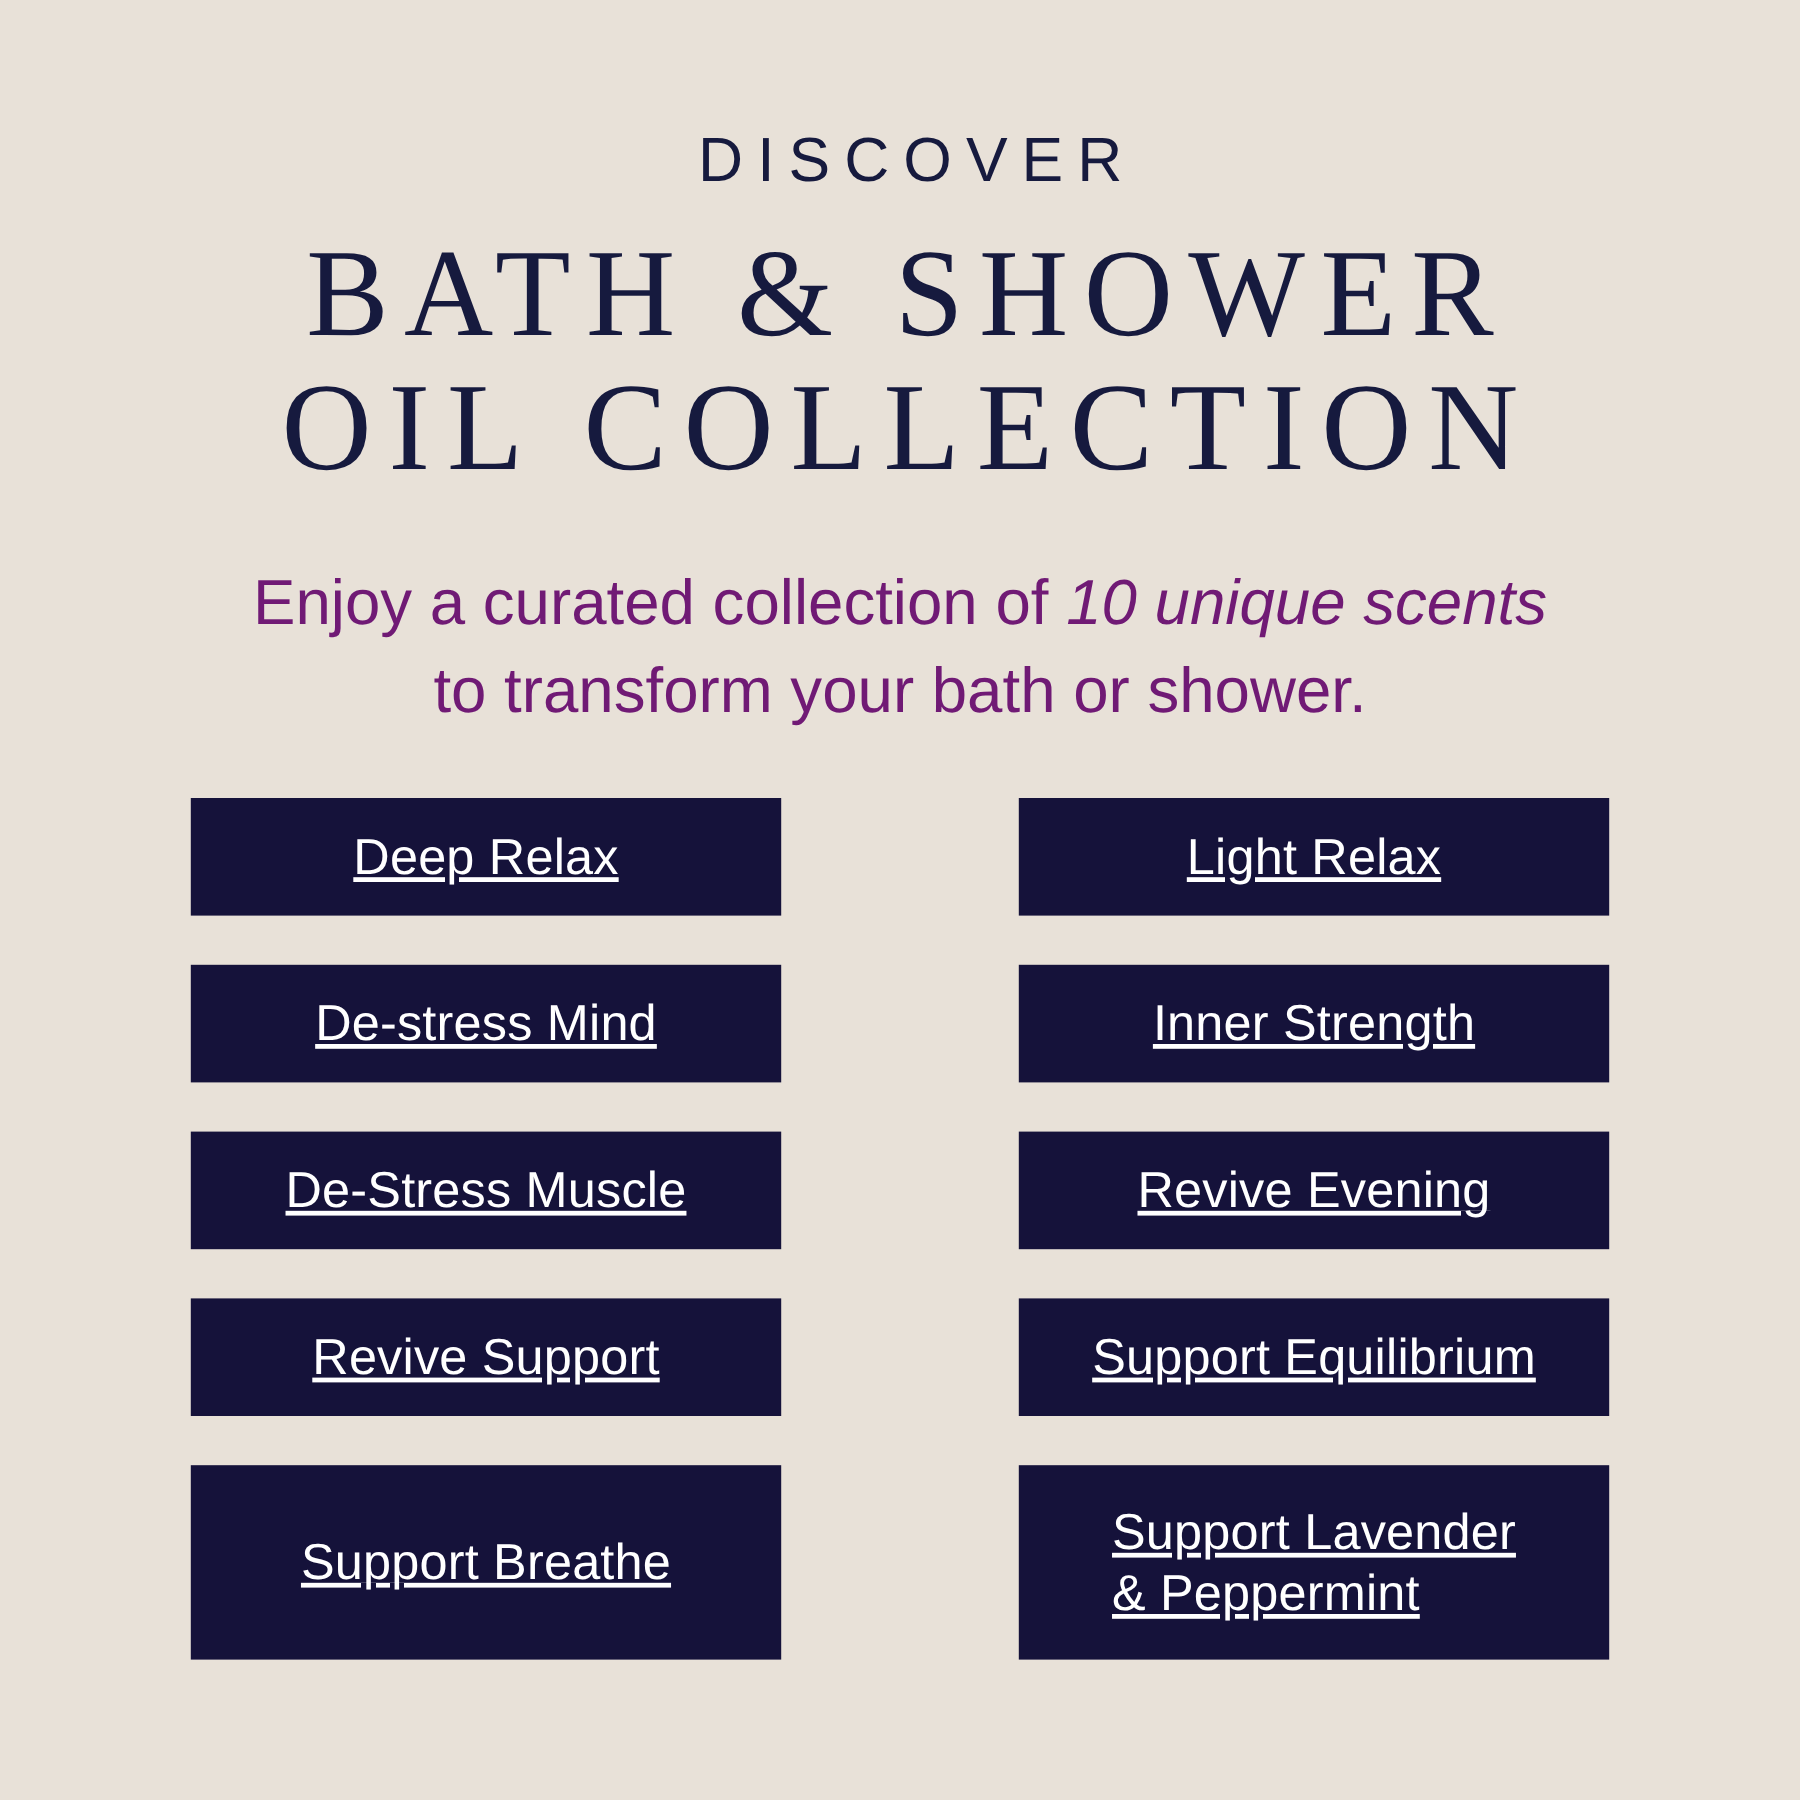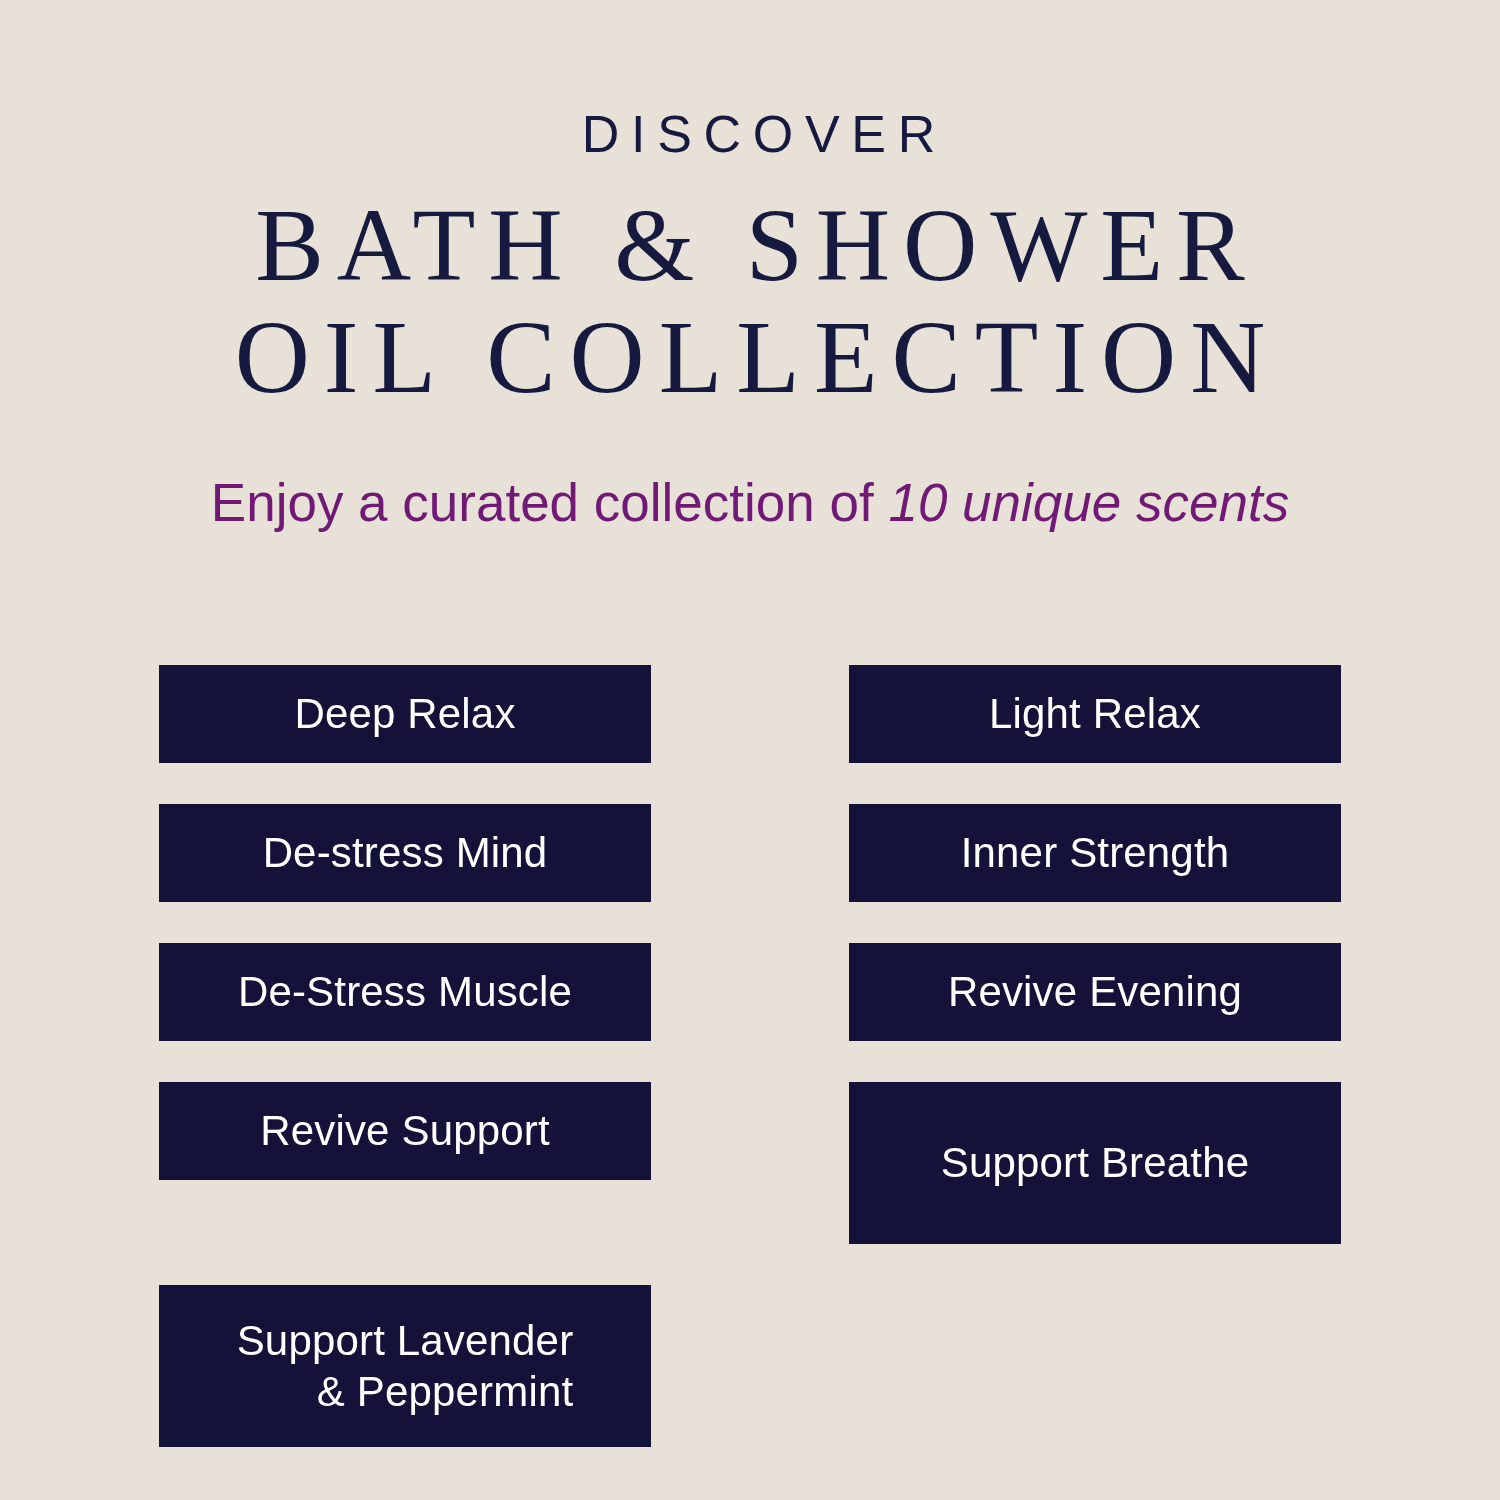--- a/index.html
+++ b/index.html
@@ -104,27 +104,28 @@
     row-gap: 41px;
   }
 
   .scent-card {
     background: #15123A;
     color: #FFFFFF;
     height: 98px;
     display: flex;
     align-items: center;
     justify-content: center;
-    text-align: right;
+    text-align: left;
     font-family: "Liberation Sans", sans-serif;
     font-size: 42px;
     font-weight: 400;
     letter-spacing: 0.004em;
     box-sizing: border-box;
     padding: 0 14px;
+    text-decoration: underline;
   }
 
   .scent-card.tall {
     height: 162px;
   }
 
   .scent-card .label {
     display: block;
     line-height: 1.22;
     white-space: pre-line;
@@ -139,20 +140,21 @@
 
     <div class="eyebrow">DISCOVER</div>
 
     <div class="title">
       <span class="title-line title-line-1">BATH &amp; SHOWER</span>
       <span class="title-line title-line-2">OIL COLLECTION</span>
     </div>
 
     <div class="subtitle">
       <span class="subtitle-line"><span>Enjoy a curated collection of </span><em>10 unique scents</em></span>
+      <span class="subtitle-line">to transform your bath or shower.</span>
     </div>
 
   </div>
 
   <div class="scent-grid">
     <div class="scent-card">
       <span class="label">Deep Relax</span>
     </div>
     <div class="scent-card">
       <span class="label">Light Relax</span>
@@ -165,20 +167,23 @@
     </div>
     <div class="scent-card">
       <span class="label">De-Stress Muscle</span>
     </div>
     <div class="scent-card">
       <span class="label">Revive Evening</span>
     </div>
     <div class="scent-card">
       <span class="label">Revive Support</span>
     </div>
+    <div class="scent-card">
+      <span class="label">Support Equilibrium</span>
+    </div>
     <div class="scent-card tall">
       <span class="label">Support Breathe</span>
     </div>
     <div class="scent-card tall">
       <span class="label">Support Lavender
 &amp; Peppermint</span>
     </div>
   </div>
 
 </div>

